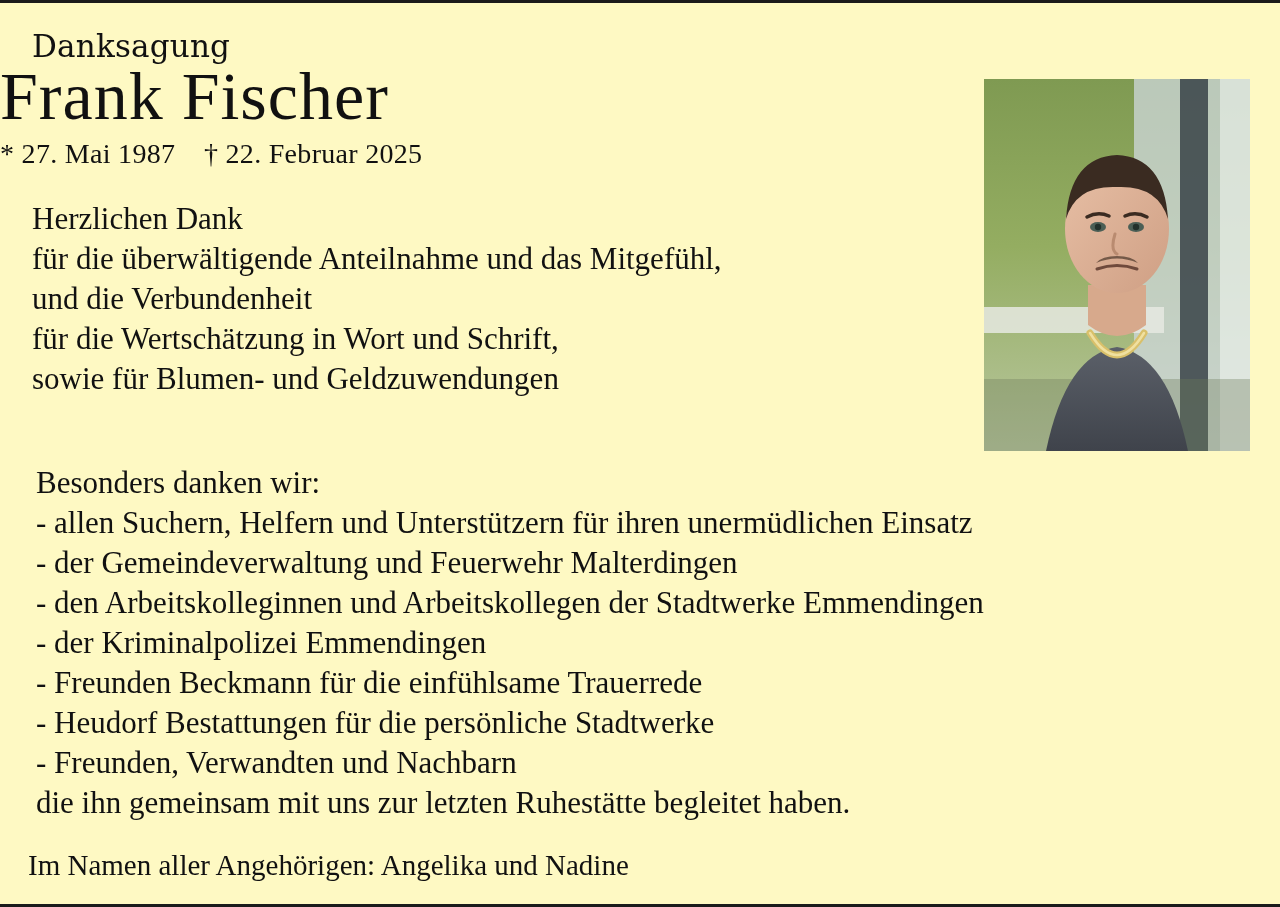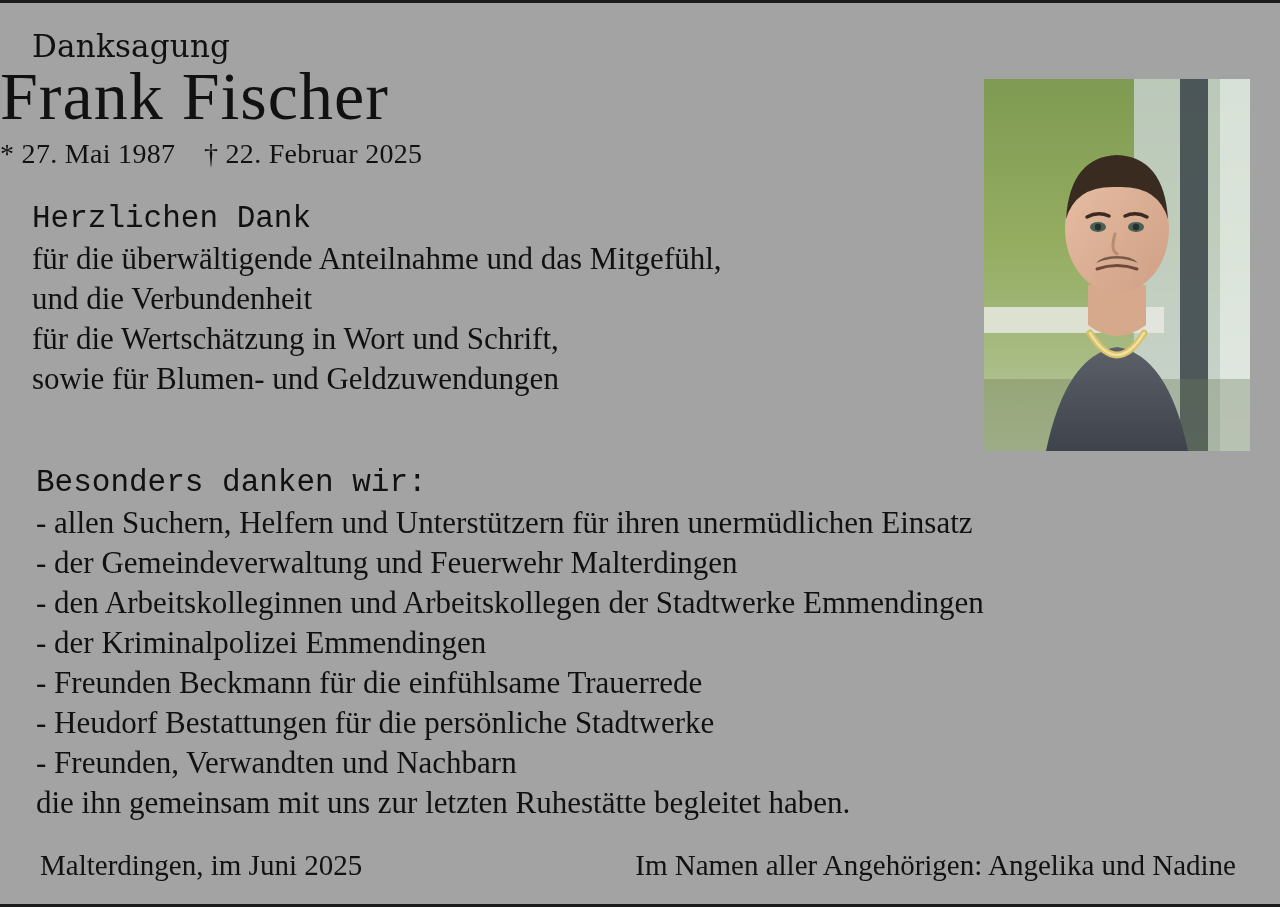--- a/index.html
+++ b/index.html
@@ -12,21 +12,21 @@
     height: 907px;
     font-family: "Liberation Serif", serif;
     color: #111111;
     overflow: hidden;
   }
   .card {
     position: relative;
     box-sizing: border-box;
     width: 1280px;
     height: 907px;
-    background: #a3a3a3;
+    background: #fef9c3;
     border-top: 3px solid #1b1b1b;
     border-bottom: 3px solid #1b1b1b;
     padding: 18px 30px 14px 28px;
   }
   .kicker {
     font-family: "DejaVu Serif", serif;
     font-size: 31px;
     font-weight: 400;
     letter-spacing: 0.2px;
     line-height: 1.1;
@@ -67,21 +67,21 @@
   }
   .portrait svg {
     display: block;
     width: 100%;
     height: 100%;
   }
   .section {
     margin-left: 4px;
   }
   .section-heading {
-    font-family: Liberation Mono, monospace;
+    font-family: Liberation Serif, serif;
     font-size: 31px;
     line-height: 1.15;
     margin-bottom: 2px;
   }
   .body-line {
     font-family: "Liberation Serif", serif;
     font-size: 31px;
     line-height: 40px;
     white-space: nowrap;
   }
@@ -186,17 +186,16 @@
     <div class="body-line">- der Gemeindeverwaltung und Feuerwehr Malterdingen</div>
     <div class="body-line">- den Arbeitskolleginnen und Arbeitskollegen der Stadtwerke Emmendingen</div>
     <div class="body-line">- der Kriminalpolizei Emmendingen</div>
     <div class="body-line">- Freunden Beckmann für die einfühlsame Trauerrede</div>
     <div class="body-line">- Heudorf Bestattungen für die persönliche Stadtwerke</div>
     <div class="body-line">- Freunden, Verwandten und Nachbarn</div>
     <div class="body-line">die ihn gemeinsam mit uns zur letzten Ruhestätte begleitet haben.</div>
   </div>
 
   <div class="footer">
-    <div class="left">Malterdingen, im Juni 2025</div>
     <div class="right">Im Namen aller Angehörigen: Angelika und Nadine</div>
   </div>
 
 </div>
 
 </body></html>

